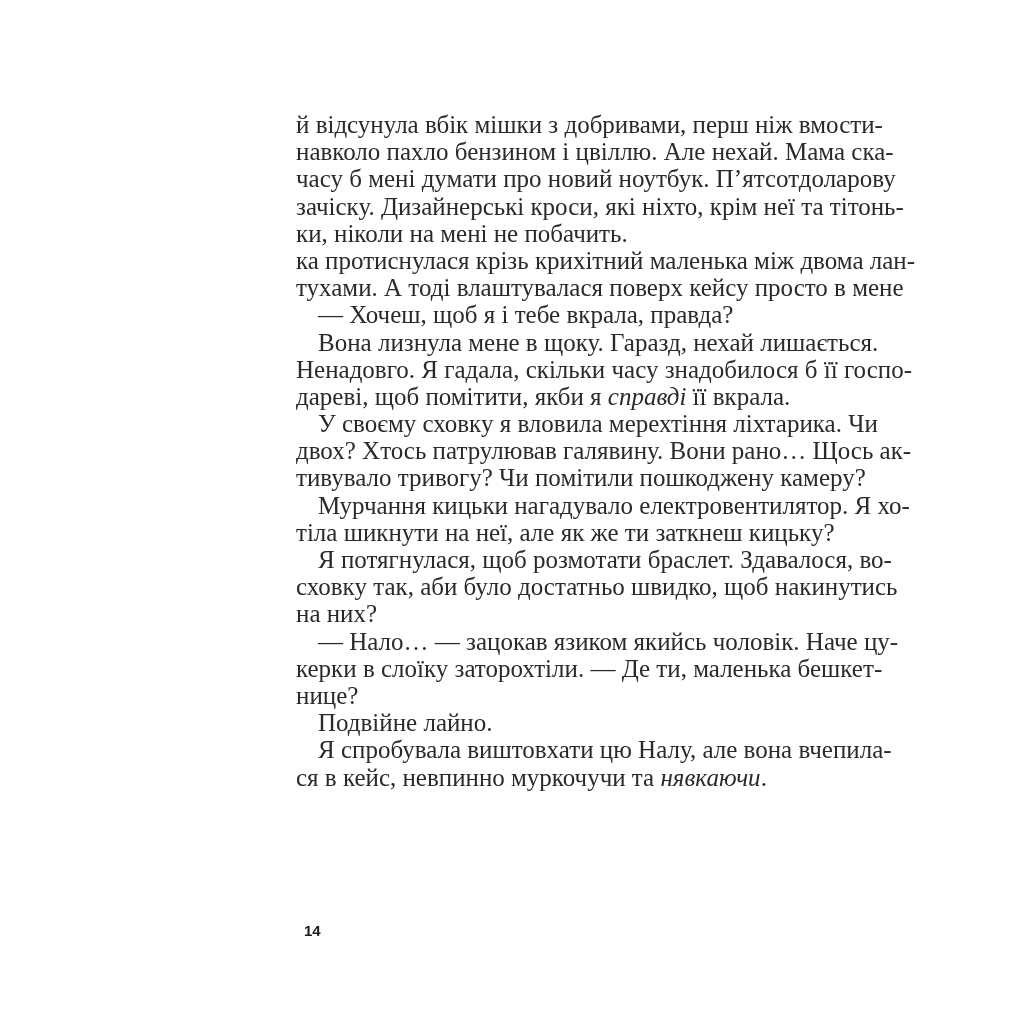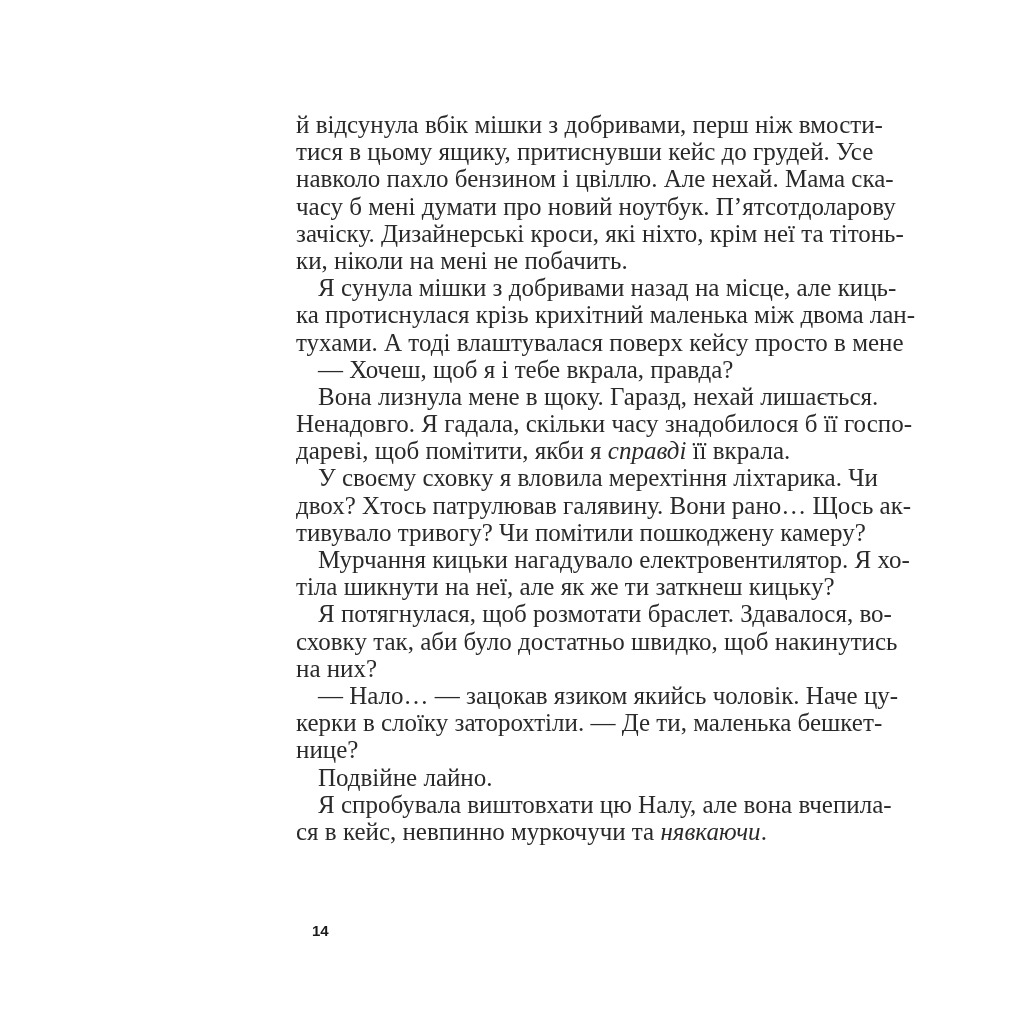--- a/index.html
+++ b/index.html
@@ -15,39 +15,37 @@
     color: #2a2a2a;
     text-align: justify;
     hyphens: manual;
   }
   .line { display: block; white-space: nowrap; text-align-last: justify; text-align: justify; height: 27.2px; }
   .line.last { text-align-last: left; }
   .line.indent { text-indent: 0; padding-left: 22px; }
   em { }
   .page-number {
     position: absolute;
-    left: 312px;
+    left: 304px;
     top: 922px;
     font-family: "Liberation Sans", "DejaVu Sans", sans-serif;
     font-weight: bold;
     font-size: 15px;
     color: #1a1a1a;
   }
 </style>
 </head>
 <body>
 
 <div class="page">
   <span class="line">й відсунула вбік мішки з добривами, перш ніж вмости-</span>
-  <span class="line">тися в цьому ящику, притиснувши кейс до грудей. Усе</span>
   <span class="line">навколо пахло бензином і цвіллю. Але нехай. Мама ска-</span>
   <span class="line">часу б мені думати про новий ноутбук. П’ятсотдоларову</span>
   <span class="line">зачіску. Дизайнерські кроси, які ніхто, крім неї та тітонь-</span>
   <span class="line last">ки, ніколи на мені не побачить.</span>
-  <span class="line indent">Я сунула мішки з добривами назад на місце, але киць-</span>
   <span class="line">ка протиснулася крізь крихітний маленька між двома лан-</span>
   <span class="line">тухами. А тоді влаштувалася поверх кейсу просто в мене</span>
   <span class="line indent last">— Хочеш, щоб я і тебе вкрала, правда?</span>
   <span class="line indent">Вона лизнула мене в щоку. Гаразд, нехай лишається.</span>
   <span class="line">Ненадовго. Я гадала, скільки часу знадобилося б її госпо-</span>
   <span class="line last"><span>дареві, щоб помітити, якби я </span><em>справді</em><span> її вкрала.</span></span>
   <span class="line indent">У своєму сховку я вловила мерехтіння ліхтарика. Чи</span>
   <span class="line">двох? Хтось патрулював галявину. Вони рано… Щось ак-</span>
   <span class="line last">тивувало тривогу? Чи помітили пошкоджену камеру?</span>
   <span class="line indent">Мурчання кицьки нагадувало електровентилятор. Я хо-</span>

